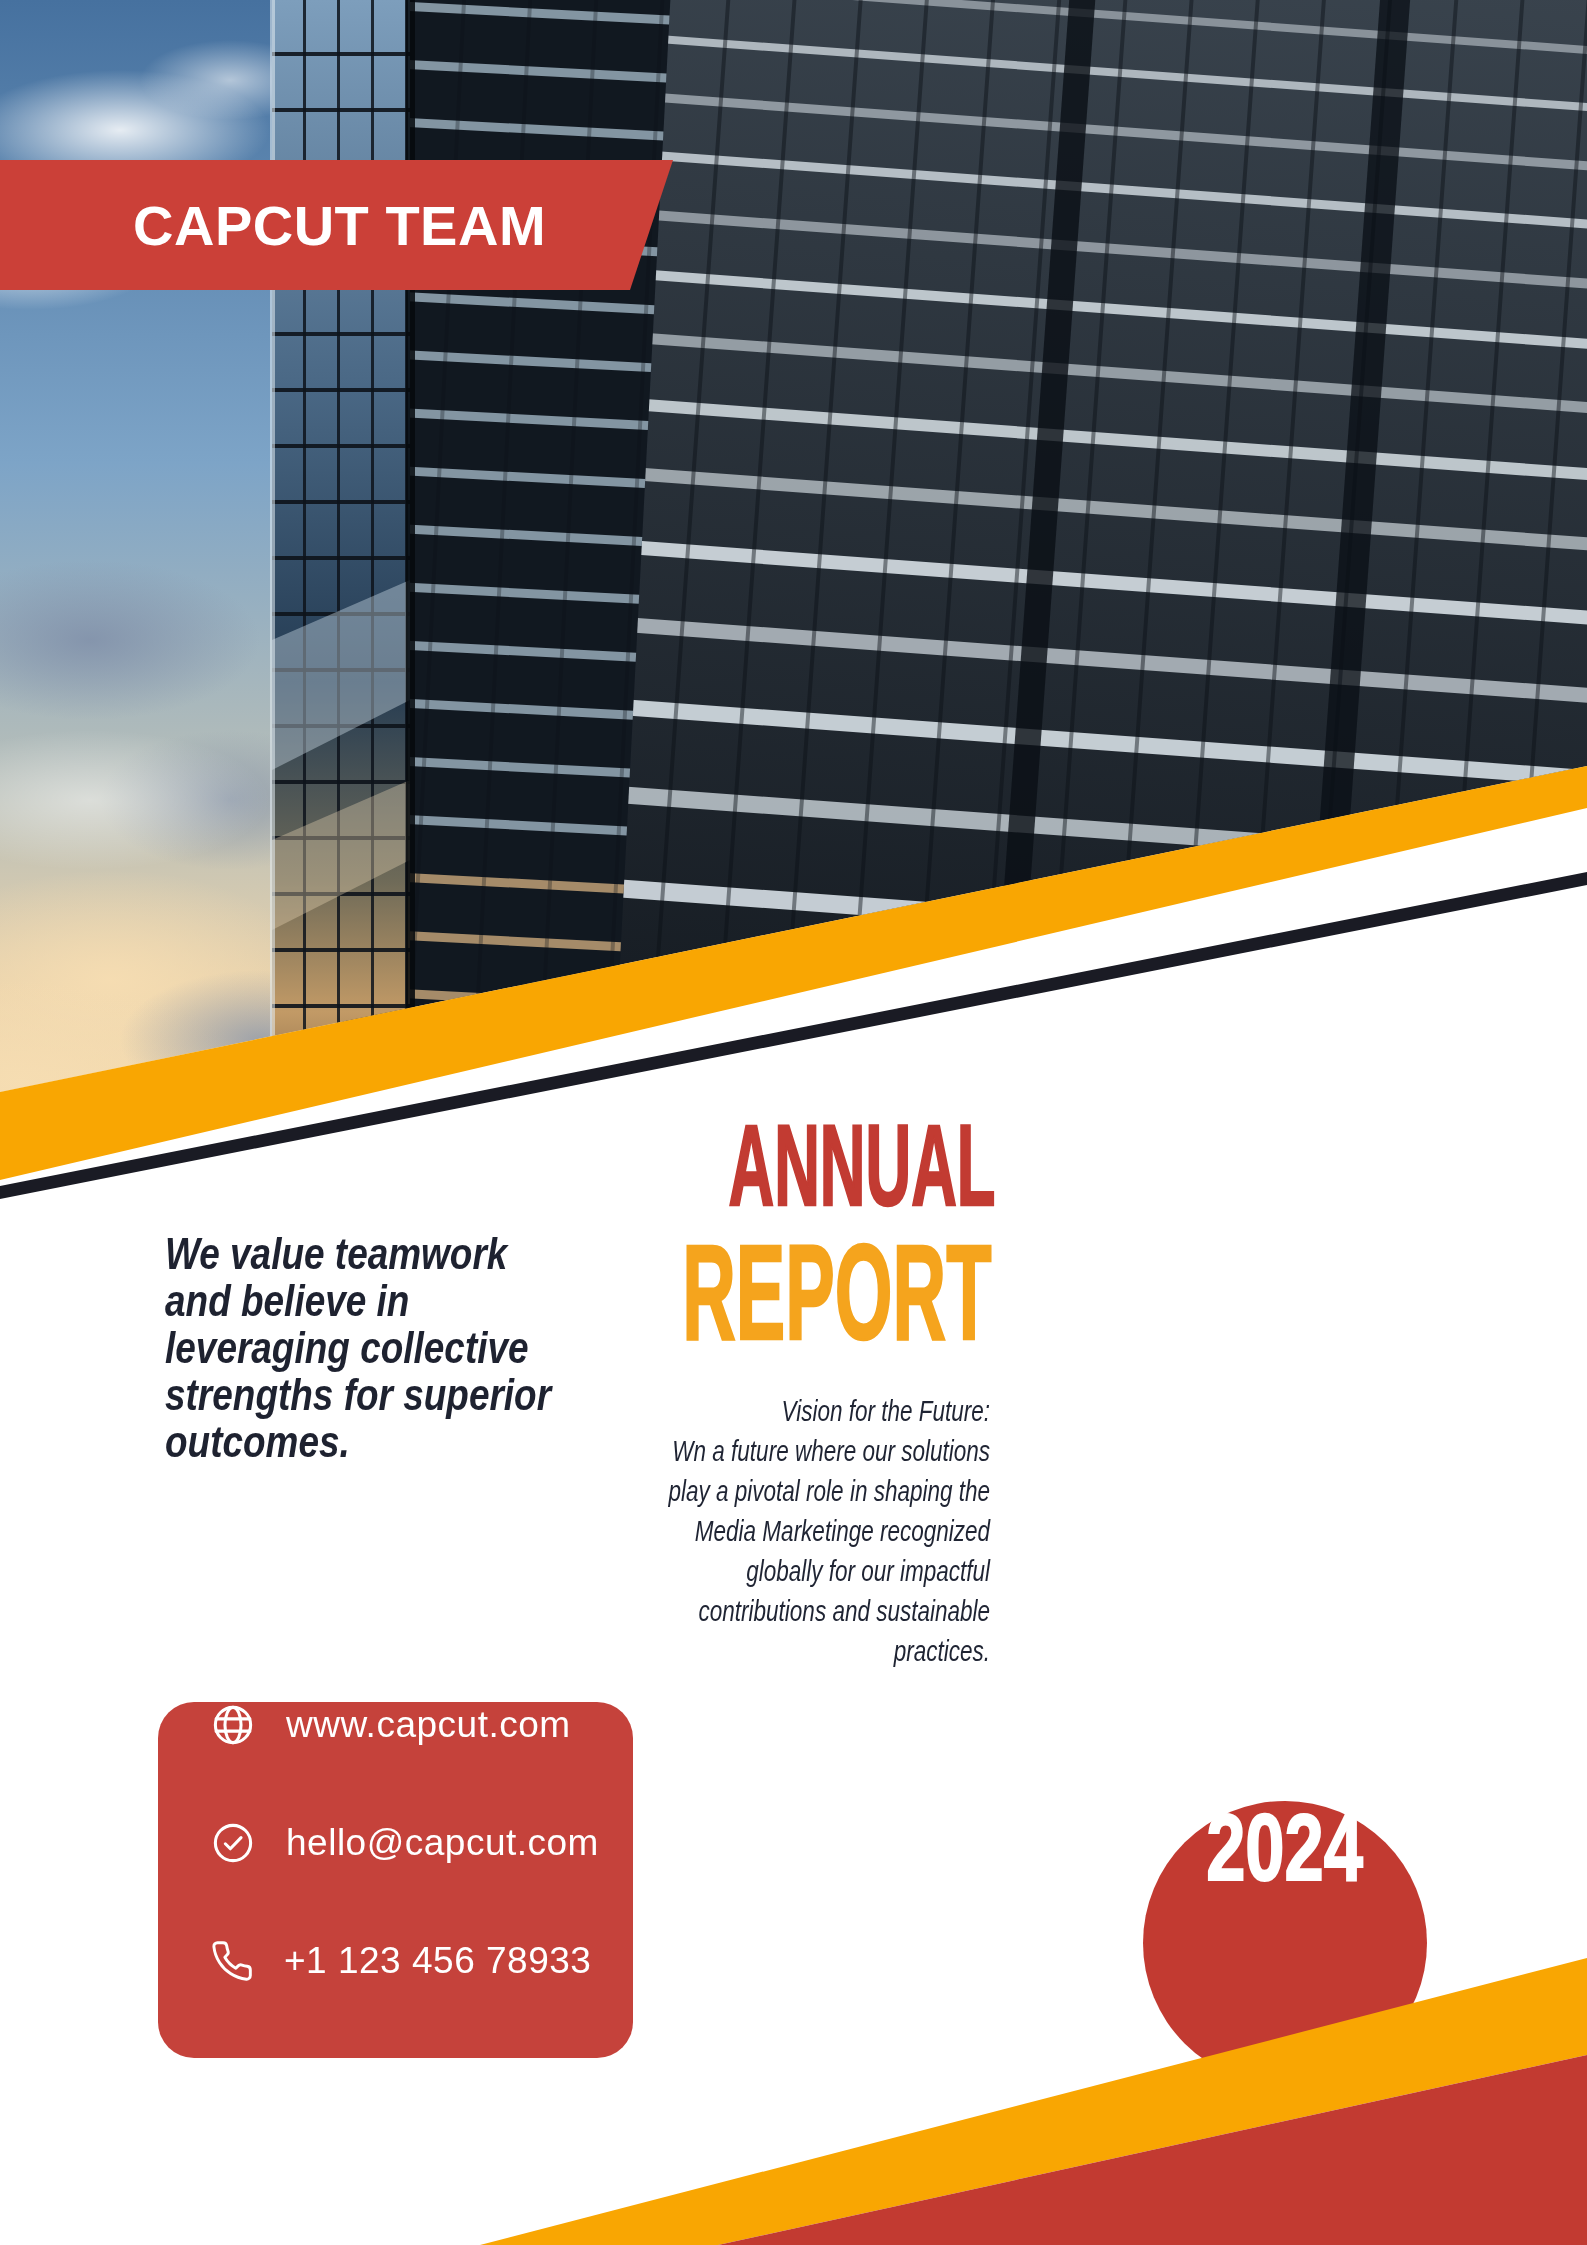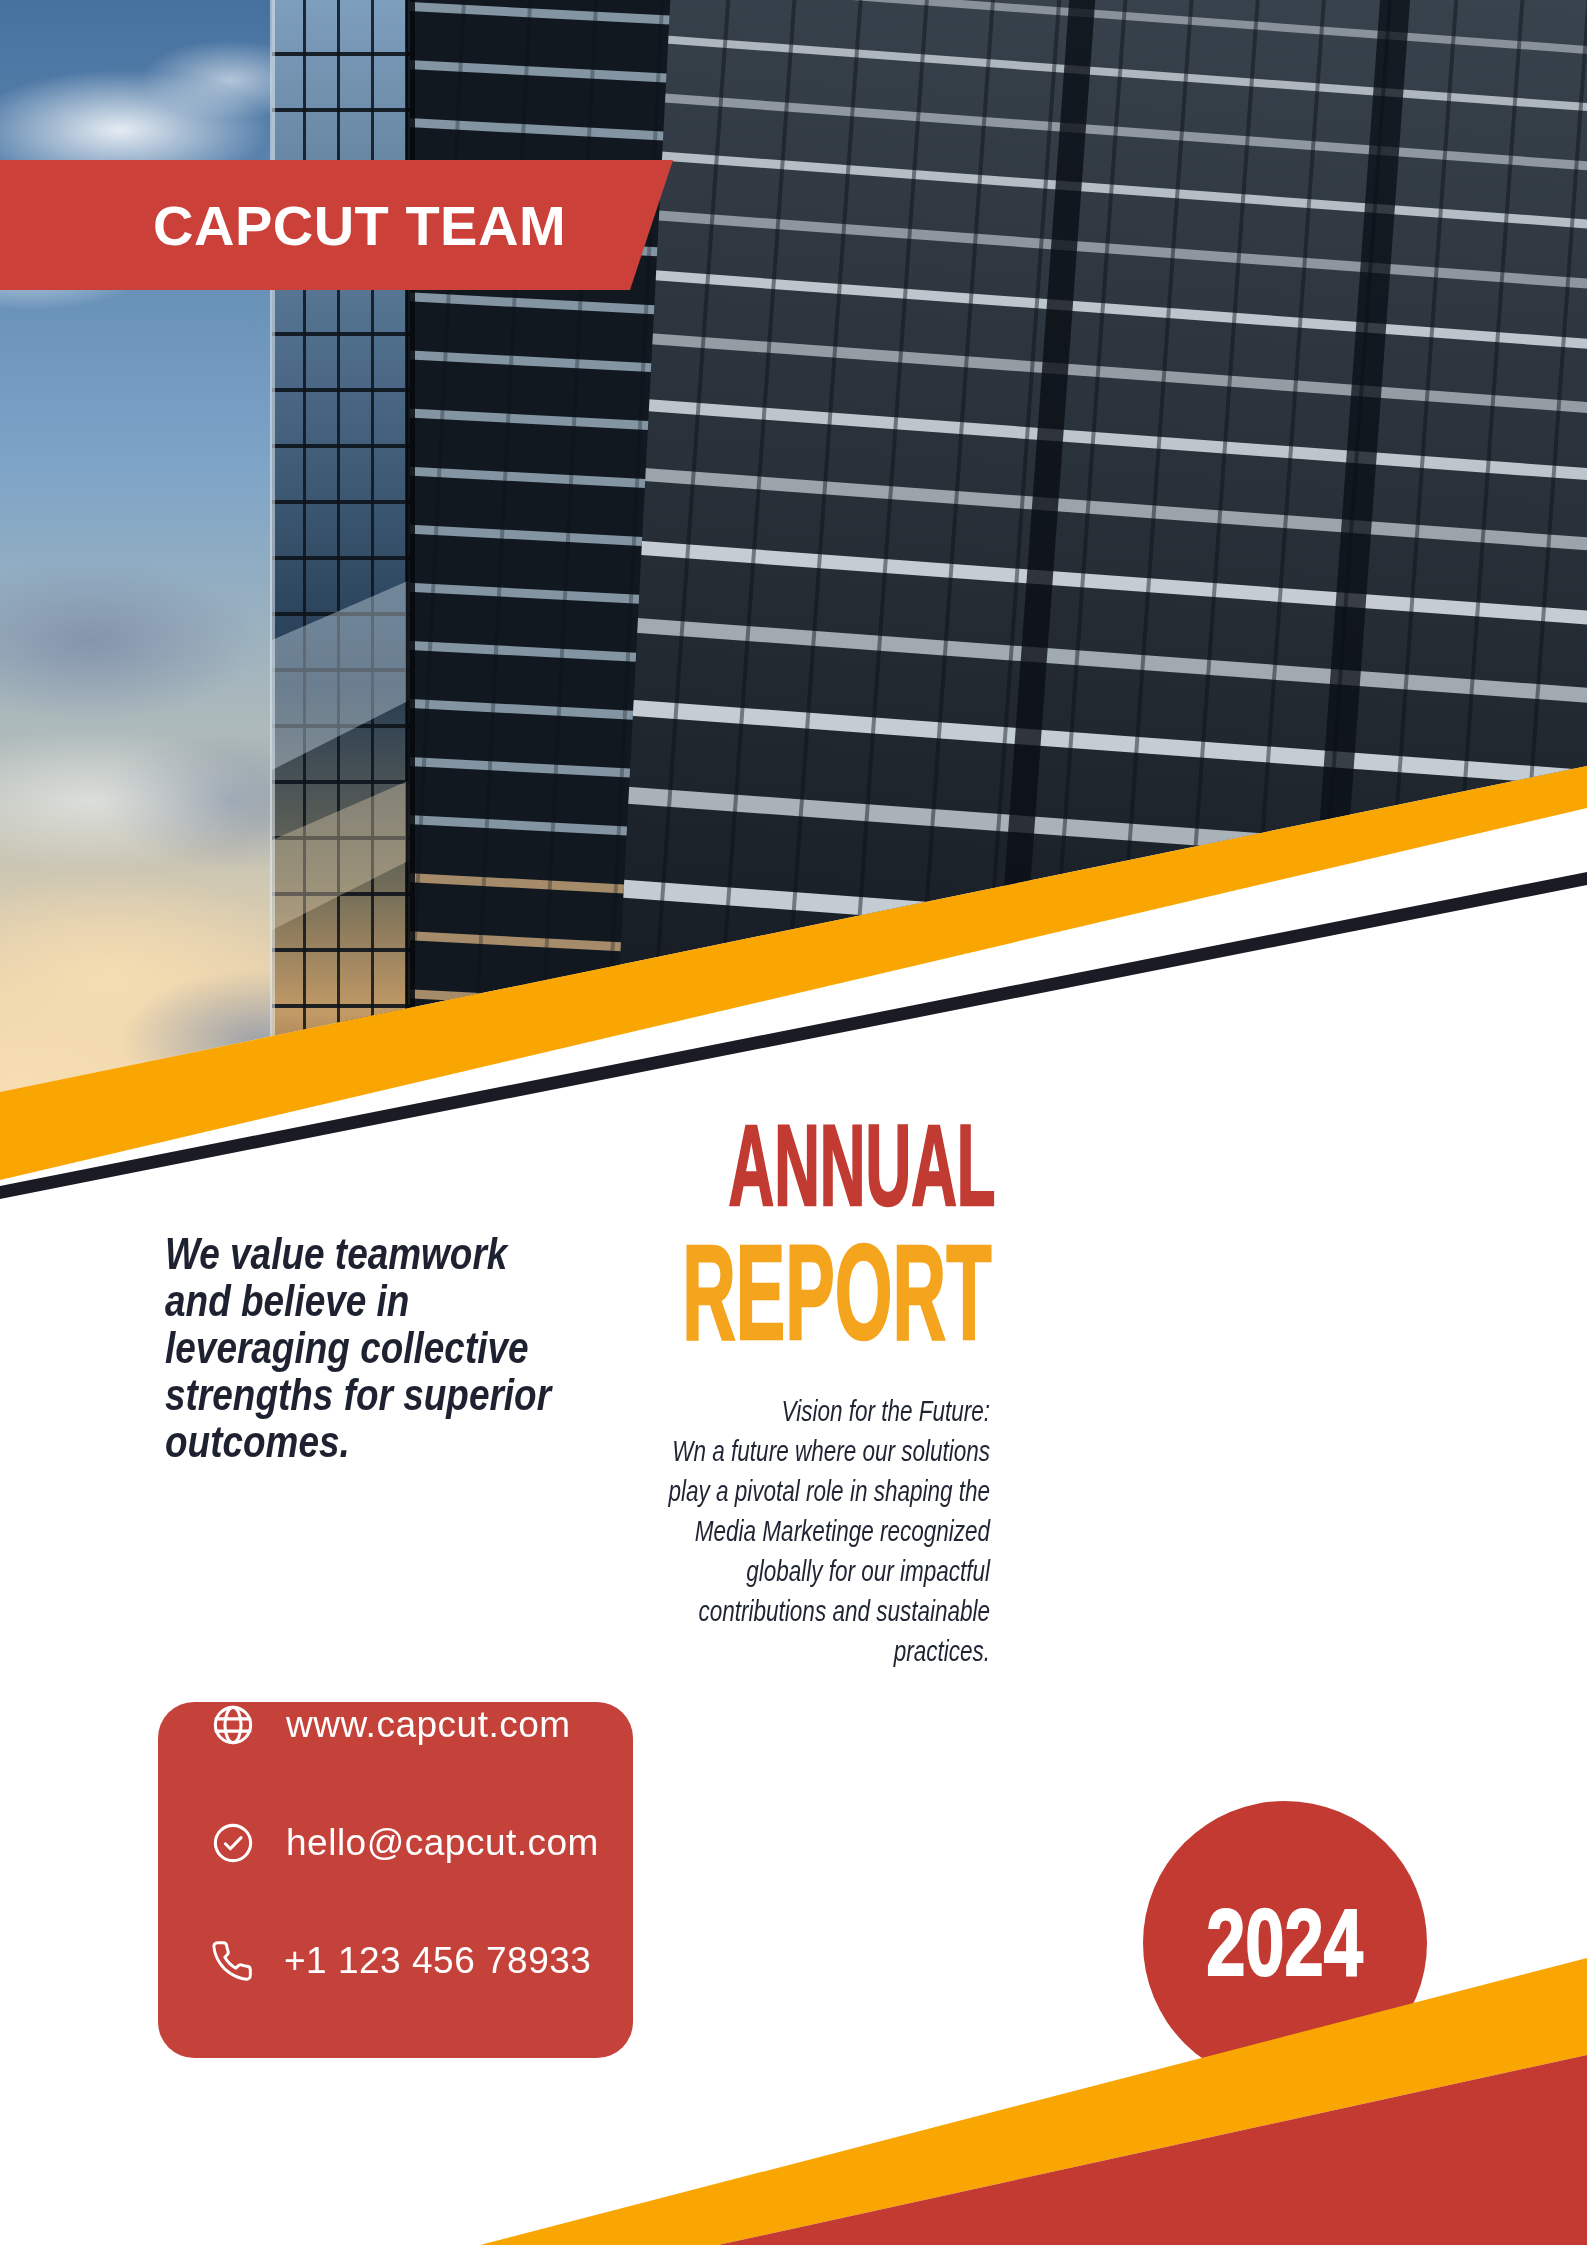--- a/index.html
+++ b/index.html
@@ -19,21 +19,21 @@
     clip-path:polygon(0 1092px,1587px 766px,1587px 808px,0 1180px);}
   .black-line{ z-index:2; background:#1A1B24;
     clip-path:polygon(0 1186px,1587px 872px,1587px 885px,0 1199px);}
 
   
   .banner{ z-index:3; background:#CB4038;
     clip-path:polygon(0 160px,673px 160px,630px 290px,0 290px);}
   .banner-label{
     position:absolute; left:133px; top:160px; height:130px;
     display:flex; align-items:center;
-    font-size:56px; font-weight:bold; color:#ffffff; letter-spacing:.5px;margin-left:20px;
+    font-size:56px; font-weight:bold; color:#ffffff; letter-spacing:.5px;
   }
 
   
   .quote{
     position:absolute; left:165px; top:1230px; z-index:3;
     font-size:44px; line-height:47px; font-weight:bold; font-style:italic;
     color:#1E2230; white-space:pre-line;
     transform:scaleX(.84); transform-origin:0 0;
   }
 
@@ -65,21 +65,21 @@
   }
   .card-row{display:flex; align-items:center; gap:30px; padding-left:52px; height:46px; margin-bottom:72px;}
   .card-row:last-child{margin-bottom:8px;}
   .card-row svg{flex:0 0 auto;}
   .card-text{color:#ffffff; font-size:37px; letter-spacing:.5px;}
 
   
   .year-circle{
     position:absolute; left:1143px; top:1801px; width:284px; height:284px;
     border-radius:50%; background:#C23A31; z-index:3;
-    display:flex; align-items:center; justify-content:center;
+    display:flex; justify-content:center;
   }
   .year-text{
     color:#ffffff; font-size:94px; font-weight:bold; line-height:1;
     -webkit-text-stroke:2px #ffffff;
     transform:scaleX(.75); white-space:nowrap;
   }
 
   
   .band-yellow-bottom{ z-index:4; background:#F9A602;
     clip-path:polygon(480px 2245px,1587px 1958px,1587px 2055px,718px 2245px);}

